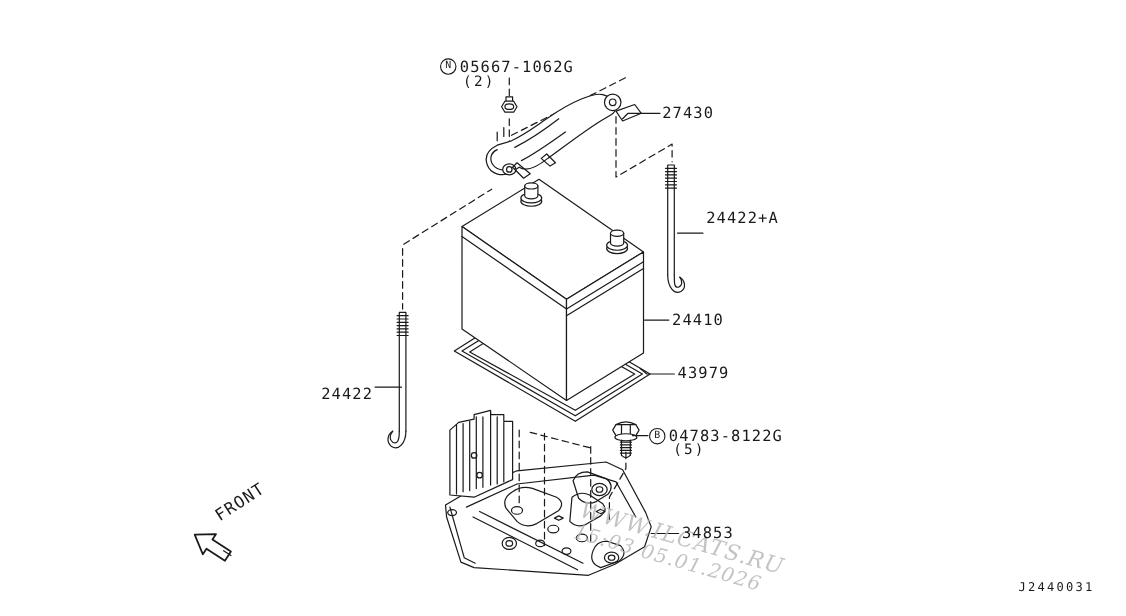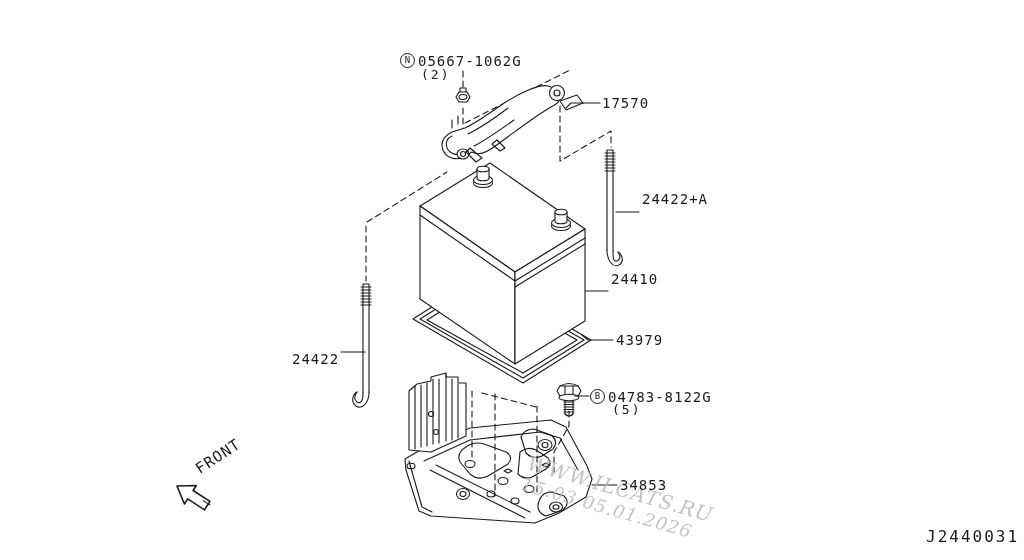--- a/index.html
+++ b/index.html
@@ -14,21 +14,21 @@
   .lbl{
     position:absolute;color:var(--line);font-size:14px;letter-spacing:1px;
     white-space:nowrap;line-height:14px;display:flex;align-items:center;gap:3px;
   }
   .qty{font-size:13px;letter-spacing:2px;}
   .circ{
     display:inline-flex;align-items:center;justify-content:center;
     width:13px;height:13px;border:1.3px solid var(--line);border-radius:50%;
     font-size:9px;letter-spacing:0;line-height:9px;flex:0 0 auto;
   }
-  .code{position:absolute;font-size:16px;letter-spacing:2px;color:var(--line);}
+  .code{position:absolute;font-size:11px;letter-spacing:2px;color:var(--line);}
   .front{
     position:absolute;left:197px;top:461px;font-size:15px;letter-spacing:1px;
     color:var(--line);transform:rotate(-33deg);transform-origin:0 50%;
   }
   .watermark{
     position:absolute;left:531px;top:452px;color:var(--wm);opacity:.85;
     font-family:"DejaVu Serif","Liberation Serif",serif;font-style:italic;
     transform:rotate(16deg);transform-origin:0 0;line-height:22px;white-space:nowrap;
   }
   .watermark .l1{font-size:20px;letter-spacing:1px;}
@@ -178,28 +178,28 @@
     <div class="l2">15:03 05.01.2026</div>
   </div>
 
   <div class="lbl" style="left:400px;top:53px">
     <span class="circ">N</span>
     <span>05667-1062G</span>
   </div>
   <div class="lbl qty" style="left:421px;top:68px">(2)</div>
 
   <div class="lbl" style="left:602px;top:96px">
-    <span>17570</span>
+    <span>27430</span>
   </div>
 
   <div class="lbl" style="left:642px;top:192px">
     <span>24422+A</span>
   </div>
 
-  <div class="lbl" style="left:611px;top:272px">
+  <div class="lbl" style="left:611px;top:284px">
     <span>24410</span>
   </div>
 
   <div class="lbl" style="left:616px;top:333px">
     <span>43979</span>
   </div>
 
   <div class="lbl" style="left:292px;top:352px">
     <span>24422</span>
   </div>

